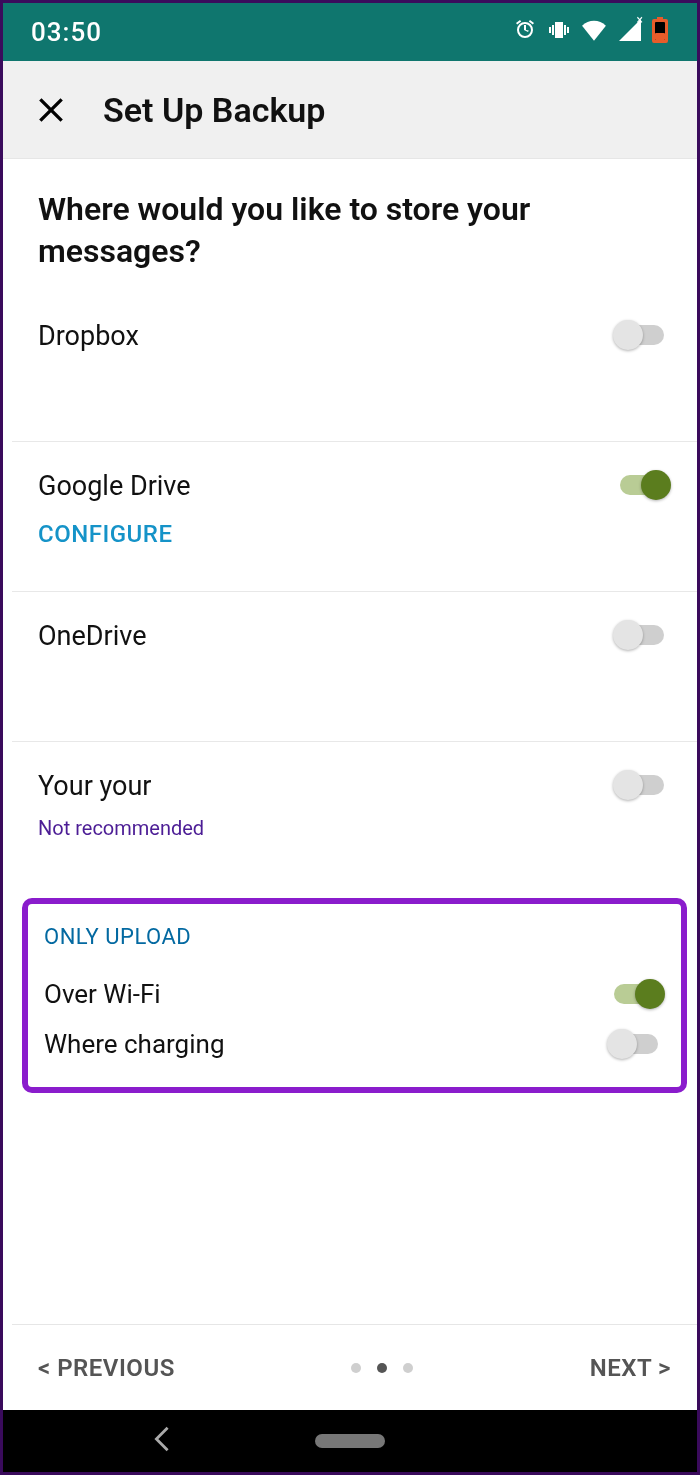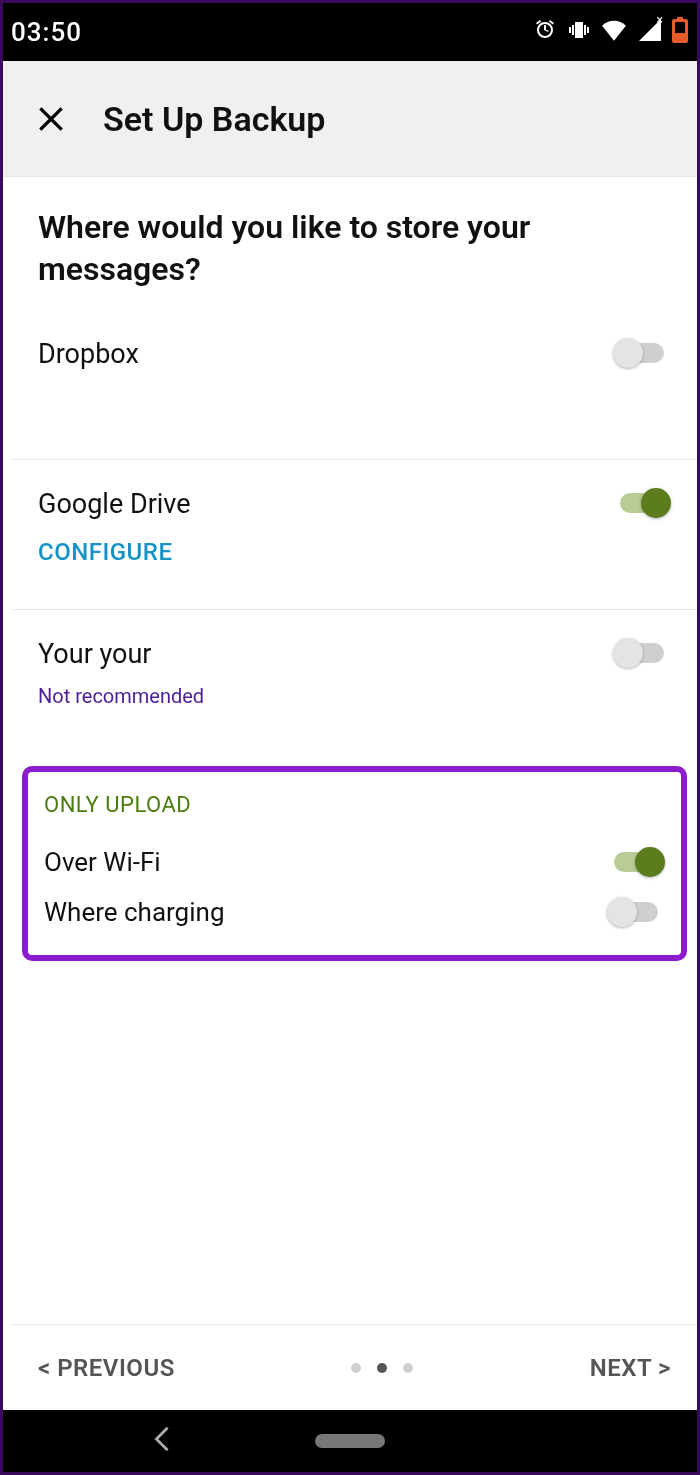--- a/index.html
+++ b/index.html
@@ -1,43 +1,43 @@
 <!DOCTYPE html>
 <html><head>
 <meta charset="utf-8">
 <style>
   * { box-sizing: border-box; margin: 0; padding: 0; }
   html, body { width: 700px; height: 1475px; font-family: Roboto, Arial, sans-serif; background: #fff; }
   .phone-frame { width: 700px; height: 1475px; border: 3px solid #3a0b5c; background: #fff; display: flex; flex-direction: column; }
   
-  .status-bar { background: #000000; color: #fff; height: 58px; display: flex; align-items: center; justify-content: space-between; padding: 0 8px; }
+  .status-bar { background: #0f766e; color: #fff; height: 58px; display: flex; align-items: center; justify-content: space-between; padding: 0 28px; }
   .status-time { font-size: 26px; font-weight: 500; letter-spacing: 1px; }
   .status-icons { display: flex; align-items: center; gap: 10px; }
   .status-icons svg { fill: #fff; }
   
-  .app-header { background: #f0f0f0; height: 116px; display: flex; align-items: center; padding: 0 20px; border-bottom: 1px solid #e6e6e6; }
+  .app-header { background: #f0f0f0; height: 98px; display: flex; align-items: center; padding: 0 20px; border-bottom: 1px solid #e6e6e6; }
   .close-x { width: 56px; height: 56px; display: flex; align-items: center; justify-content: center; }
   .app-title { font-size: 34px; font-weight: 600; color: #111; margin-left: 24px; }
   
   .main { flex: 1; background: #fff; display: flex; flex-direction: column; margin-left: 9px; }
   .question { font-size: 32px; font-weight: 600; color: #111; padding: 30px 26px 20px 26px; line-height: 1.3; }
   .option { border-bottom: 1px solid #e8e8e8; padding: 28px 26px 28px 26px; position: relative; min-height: 150px; }
   .option:last-of-type { border-bottom: none; }
   .option-title { font-size: 27px; color: #111; font-weight: 400; }
   .option-sub { font-size: 20px; color: #4c1d95; margin-top: 14px; }
   .configure-link { font-size: 24px; color: #1593c8; font-weight: 500; letter-spacing: 0.5px; margin-top: 18px; }
   .toggle { position: absolute; right: 26px; top: 28px; width: 58px; height: 30px; }
   
   .toggle .track { position: absolute; width: 44px; height: 20px; border-radius: 10px; top: 5px; left: 7px; background: #cfcfcf; }
   .toggle .thumb { position: absolute; width: 30px; height: 30px; border-radius: 50%; top: 0; left: 0; background: #e4e4e4; box-shadow: 0 1px 3px rgba(0,0,0,.3); }
   .toggle.on .track { background: #b9cc95; }
   .toggle.on .thumb { background: #5b7d1e; left: 28px; }
   
   .highlight-box { border: 6px solid #8a1ccc; border-radius: 10px; margin: 6px 10px 0 10px; padding: 20px 16px 18px 16px; }
-  .section-label { font-size: 22px; color: #4d7c0f; letter-spacing: 0.5px; margin-bottom: 20px; }
+  .section-label { font-size: 22px; color: #0369a1; letter-spacing: 0.5px; margin-bottom: 20px; }
   .upload-row { display: flex; align-items: center; justify-content: space-between; padding: 10px 0; }
   .upload-label { font-size: 26px; color: #111; }
   .upload-row .toggle { position: relative; right: 0; top: 0; }
   
   .footer { border-top: 1px solid #e6e6e6; height: 86px; display: flex; align-items: center; justify-content: space-between; padding: 0 26px; margin-top: auto; }
   .nav-btn { font-size: 24px; font-weight: 600; color: #555; letter-spacing: 0.5px; }
   .dots { display: flex; gap: 16px; }
   .dot { width: 10px; height: 10px; border-radius: 50%; background: #cfcfcf; }
   .dot.active { background: #555; }
   
@@ -106,20 +106,27 @@
 
     <div class="option">
       <div class="option-title">Google Drive</div>
       <div class="configure-link">CONFIGURE</div>
       <div class="toggle on">
           <div class="track"></div>
           <div class="thumb"></div>
         </div>
     </div>
 
+    <div class="option">
+      <div class="option-title">OneDrive</div>
+      <div class="toggle">
+          <div class="track"></div>
+          <div class="thumb"></div>
+        </div>
+    </div>
 
     <div class="option" style="border-bottom:none;">
       <div class="option-title">Your your</div>
       <div class="option-sub">Not recommended</div>
       <div class="toggle">
           <div class="track"></div>
           <div class="thumb"></div>
         </div>
     </div>
 

